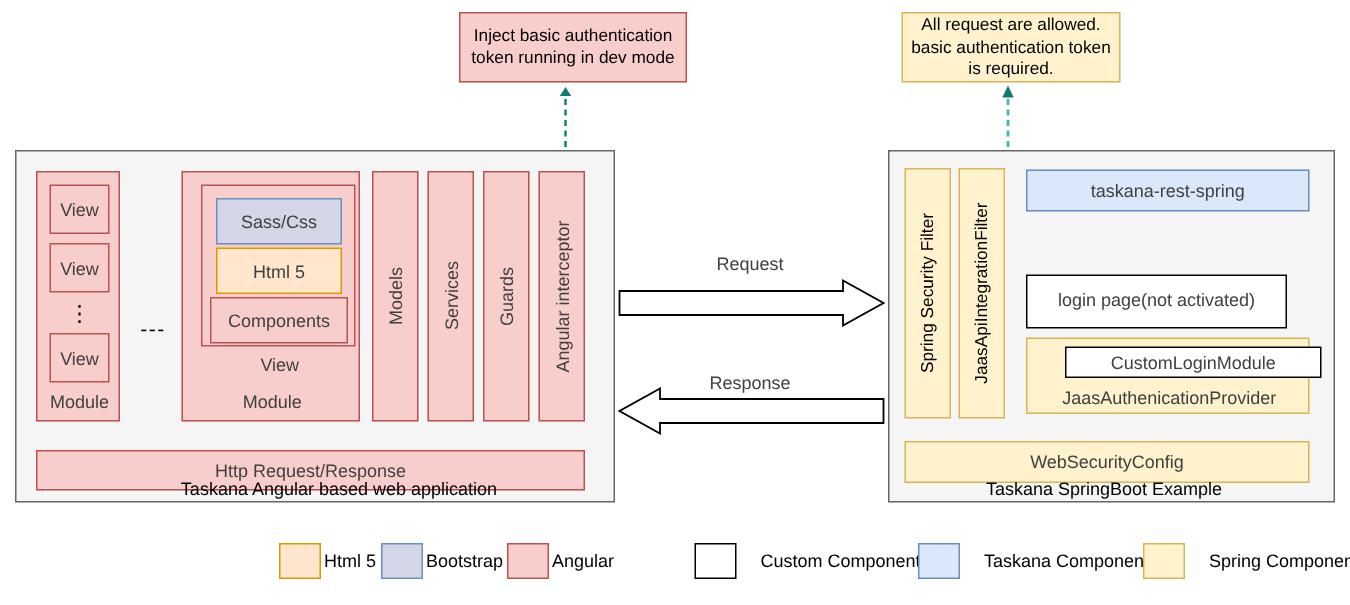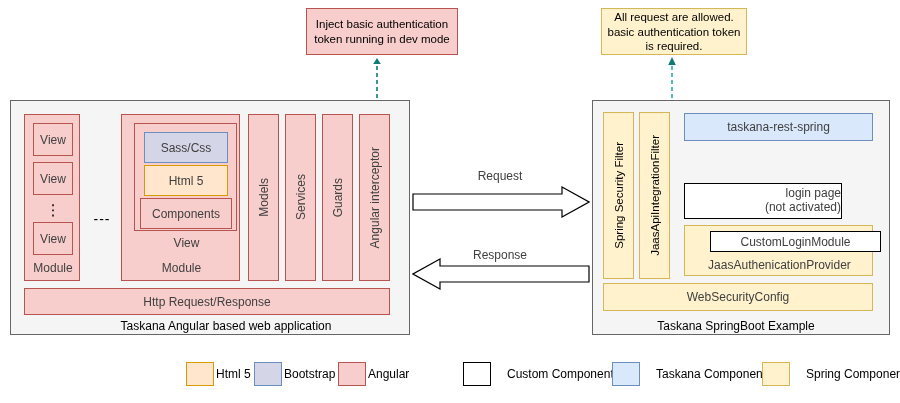--- a/index.html
+++ b/index.html
@@ -138,21 +138,21 @@
     <span class="vtext lbl">Services</span>
   </div>
   <div class="abs angular ctr" style="left:322px; top:114px; width:31px; height:167px;">
     <span class="vtext lbl">Guards</span>
   </div>
 
   <div class="abs angular ctr" style="left:359px; top:114px; width:31px; height:167px;">
     <span class="vtext lbl">Angular interceptor</span>
   </div>
 
-  <div class="abs angular ctr lbl" style="left:24px; top:288px; width:366px; height:27px;">
+  <div class="abs angular ctr lbl" style="left:24px; top:300px; width:366px; height:27px;">
     <span>Http Request/Response</span>
   </div>
 
   <div class="abs ctr caption" style="left:26px; top:316px; width:400px; height:19px;">
     <span>Taskana Angular based web application</span>
   </div>
 
   <div class="abs ctr lbl" style="left:440px; top:167px; width:120px; height:18px;">
     <span>Request</span>
   </div>
@@ -174,35 +174,35 @@
   </div>
 
   <div class="abs spring ctr" style="left:639px; top:112px; width:31px; height:167px;">
     <span class="vtext lbl-sm">JaasApiIntegrationFilter</span>
   </div>
 
   <div class="abs taskana ctr lbl" style="left:684px; top:113px; width:189px; height:28px;">
     <span>taskana-rest-spring</span>
   </div>
 
-  <div class="abs custom ctr lbl" style="left:684px; top:183px; width:158px; height:36px; flex-direction:column; line-height:1.15;align-items:flex-end;">
+  <div class="abs custom ctr lbl" style="left:684px; top:183px; width:174px; height:36px; line-height:1.15;">
     <span>login page</span>
     <span>(not activated)</span>
   </div>
 
   <div class="abs spring" style="left:684px; top:225px; width:189px; height:51px;">
     <div class="abs custom ctr lbl" style="left:9px; top:5px; width:171px; height:21px;margin-left:16px;">
       <span>CustomLoginModule</span>
     </div>
     <div class="abs ctr lbl" style="left:0px; top:28px; width:189px; height:21px;">
       <span>JaasAuthenicationProvider</span>
     </div>
   </div>
 
-  <div class="abs spring ctr lbl" style="left:603px; top:283px; width:270px; height:28px;">
+  <div class="abs spring ctr lbl" style="left:603px; top:294px; width:270px; height:28px;">
     <span>WebSecurityConfig</span>
   </div>
 
   <div class="abs ctr caption" style="left:592px; top:316px; width:288px; height:19px;">
     <span>Taskana SpringBoot Example</span>
   </div>
 
   <div class="legend-row">
 
     <div class="legend-item" style="left:186px; top:4px;">

